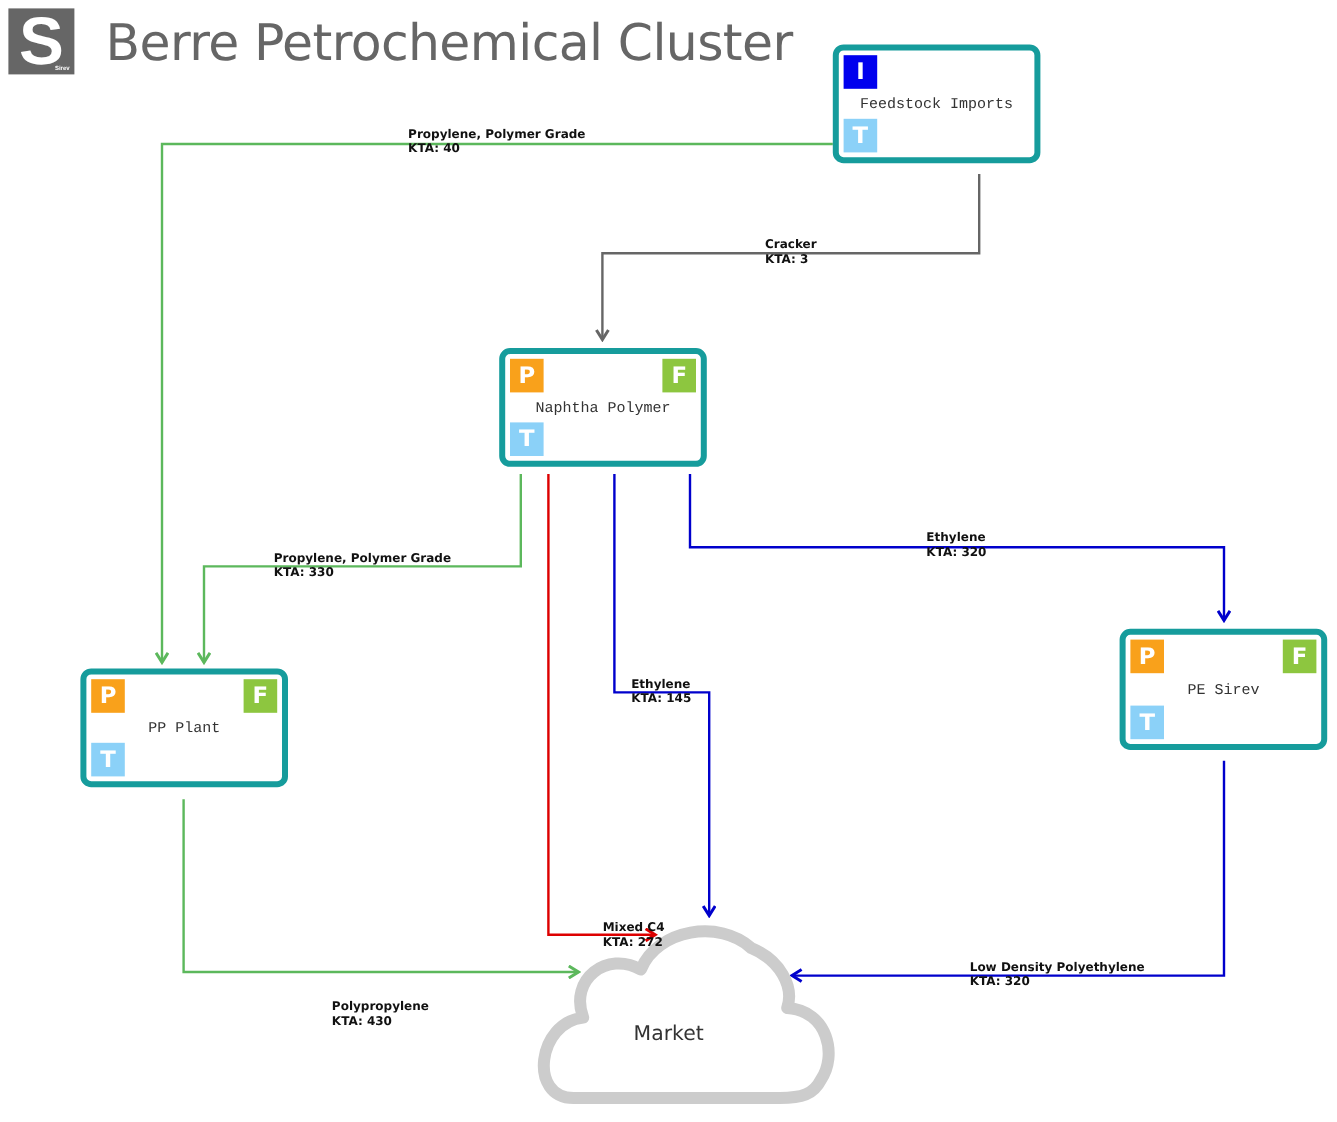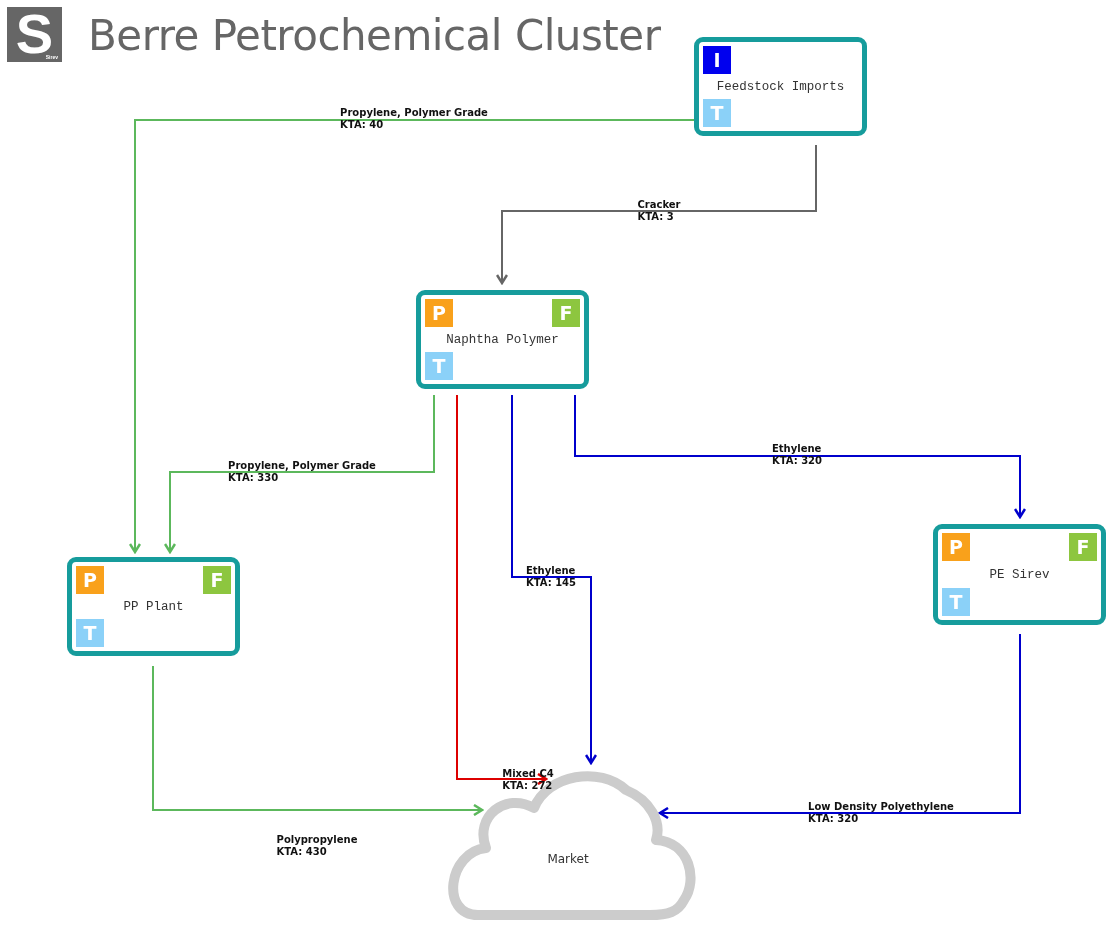--- a/index.html
+++ b/index.html
@@ -13,21 +13,21 @@
   .node .name { position: absolute; left: 0; right: 0; top: 50%; transform: translateY(-50%); text-align: center; font-family: Liberation Mono, monospace; font-size: 12.5px; color: #333; }
   .badge { position: absolute; width: 28px; height: 28px; color: #fff; font-family: "DejaVu Sans", sans-serif; font-weight: bold; font-size: 19px; line-height: 28px; text-align: center; }
   .badge.tl { left: 4px; top: 4px; }
   .badge.tr { right: 4px; top: 4px; }
   .badge.bl { left: 4px; bottom: 4px; }
   .b-P { background: #f9a11b; }
   .b-F { background: #8dc63f; }
   .b-T { background: #8bd1f8; }
   .b-I { background: #0000ee; }
   .flow-label { position: absolute; transform: translateX(-50%); text-align: left; font-family: "DejaVu Sans", sans-serif; font-weight: bold; font-size: 10px; line-height: 12px; color: #111; white-space: nowrap; }
-  .market-name { position: absolute; left: 528px; top: 852px; width: 80px; text-align: center; font-size: 12px; color: #333; font-family: "DejaVu Sans", sans-serif; }
+  .market-name { position: absolute; left: 528px; top: 852px; width: 80px; font-size: 17px; color: #333; font-family: "DejaVu Sans", sans-serif; }
 </style>
 </head>
 <body>
 
 <div class="logo">
   <div class="s">S</div>
   <div class="sub">Sirev</div>
 </div>
 <div class="title">Berre Petrochemical Cluster</div>
 

